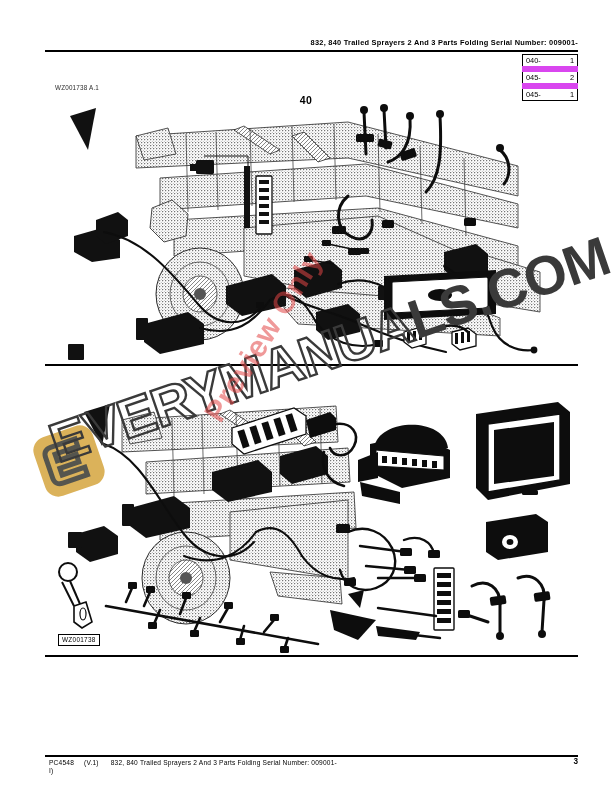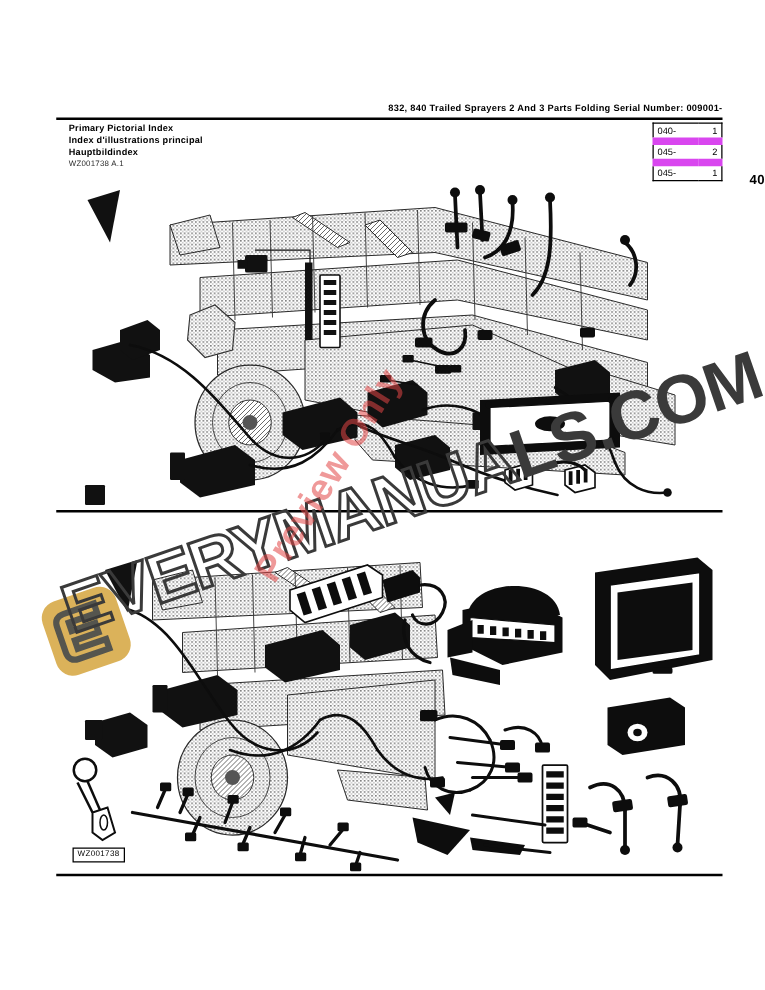--- a/index.html
+++ b/index.html
@@ -13,21 +13,20 @@
     position: relative;
     overflow: hidden;
     font-family: "Liberation Sans", sans-serif;
     color: #000000;
     -webkit-font-smoothing: antialiased;
   }
 
   .page {
     position: absolute;
     inset: 0;
-    margin-top: 44px;
   }
 
   
   .header-title {
     position: absolute;
     left: 40px;
     top: 38px;
     width: 538px;
     text-align: right;
     font-size: 7.4px;
@@ -80,21 +79,21 @@
     height: 10px;
   }
   .index-table tr:first-child td { border-top: none; }
   .index-table .col-code { text-align: left; }
   .index-table .col-qty { text-align: right; }
 
   
   .fig-number {
     position: absolute;
     width: 100%;
-    text-align: right;
+    text-align: center;
     font-size: 10.5px;
     font-weight: bold;
     letter-spacing: 0.4px;
   }
   #fig-number-40 { top: 94px; }
   #fig-number-45 { top: 370px; }
 
   .section-rule {
     position: absolute;
     left: 45px;
@@ -220,25 +219,20 @@
   }
 </style>
 </head>
 <body>
 
 <div class="page">
 
   <div class="header-title">832, 840 Trailed Sprayers 2 And 3 Parts Folding Serial Number:  009001-</div>
   <div class="header-rule"></div>
 
-  <div class="index-titles">
-    <div>Primary Pictorial Index</div>
-    <div>Index d'illustrations principal</div>
-    <div>Hauptbildindex</div>
-  </div>
   <div class="fig-ref-top">WZ001738 A.1</div>
 
   <table class="index-table">
     <tbody>
       <tr>
         <td class="col-code">040-</td>
         <td class="col-qty">1</td>
       </tr>
       <tr>
         <td class="col-code">045-</td>

